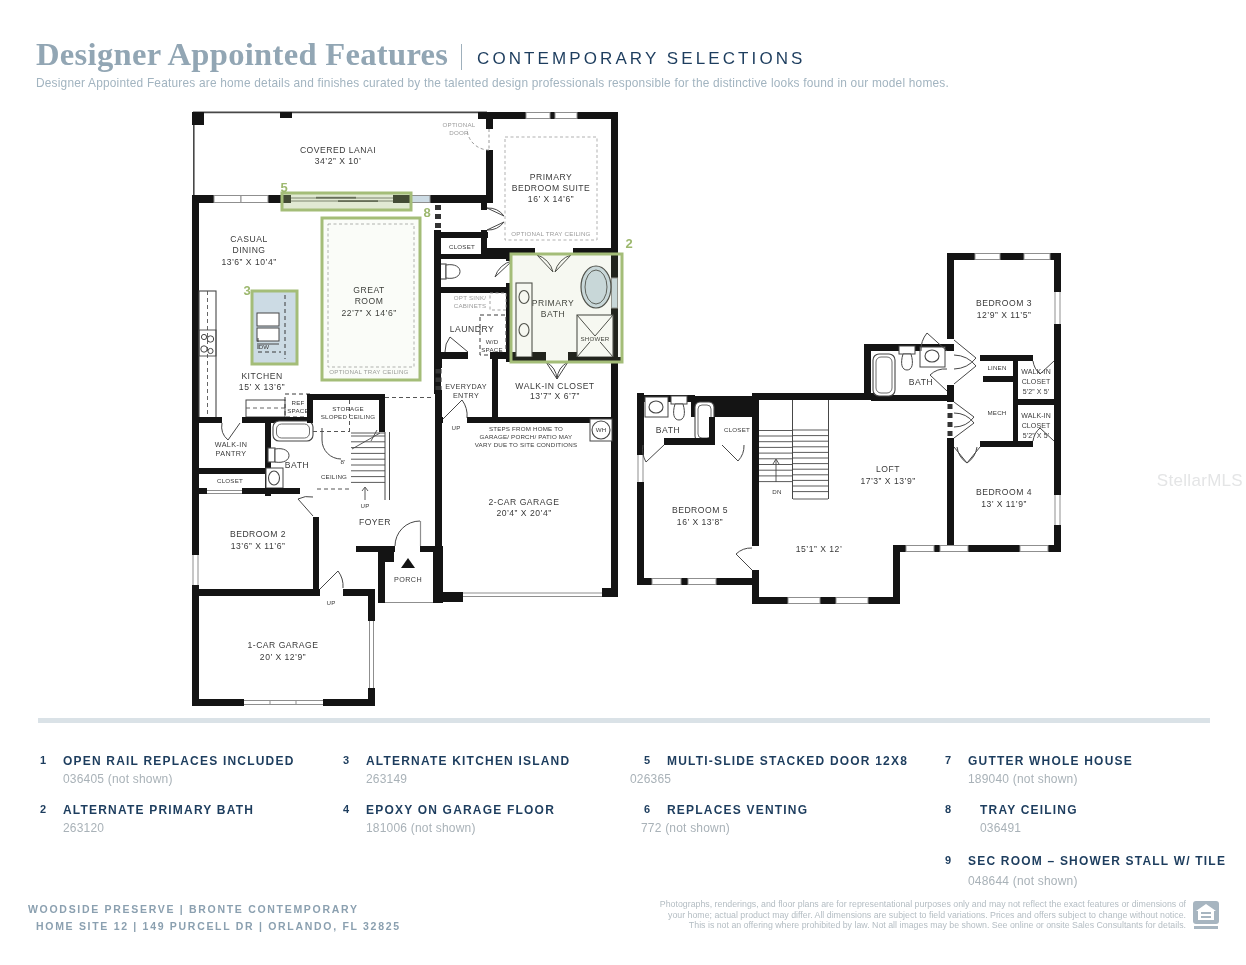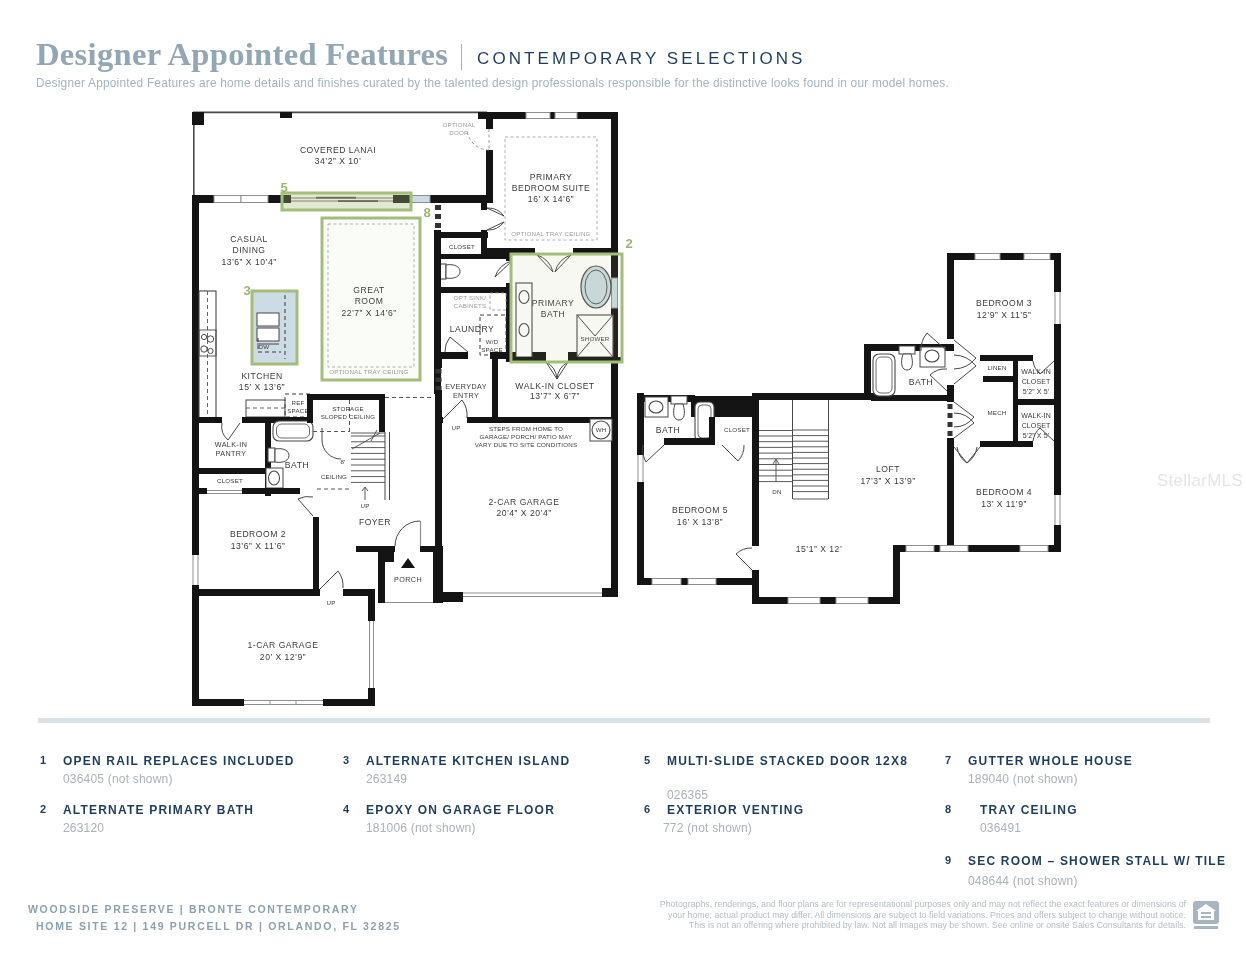--- a/index.html
+++ b/index.html
@@ -664,25 +664,25 @@
 <div class="abs leg-num" style="left:343px;top:754px;">3</div>
 <div class="abs leg-title" style="left:366px;top:754px;">ALTERNATE KITCHEN ISLAND</div>
 <div class="abs leg-code" style="left:366px;top:772px;">263149</div>
 
 <div class="abs leg-num" style="left:343px;top:803px;">4</div>
 <div class="abs leg-title" style="left:366px;top:803px;">EPOXY ON GARAGE FLOOR</div>
 <div class="abs leg-code" style="left:366px;top:821px;">181006 (not shown)</div>
 
 <div class="abs leg-num" style="left:644px;top:754px;">5</div>
 <div class="abs leg-title" style="left:667px;top:754px;">MULTI-SLIDE STACKED DOOR 12X8</div>
-<div class="abs leg-code" style="left:667px;top:772px;margin-top:16px;">026365</div>
+<div class="abs leg-code" style="left:630px;top:772px;">026365</div>
 
 <div class="abs leg-num" style="left:644px;top:803px;">6</div>
-<div class="abs leg-title" style="left:667px;top:803px;">EXTERIOR VENTING</div>
-<div class="abs leg-code" style="left:663px;top:821px;text-align:center;">772 (not shown)</div>
+<div class="abs leg-title" style="left:667px;top:803px;">REPLACES VENTING</div>
+<div class="abs leg-code" style="left:641px;top:821px;text-align:center;">772 (not shown)</div>
 
 <div class="abs leg-num" style="left:945px;top:754px;">7</div>
 <div class="abs leg-title" style="left:968px;top:754px;">GUTTER WHOLE HOUSE</div>
 <div class="abs leg-code" style="left:968px;top:772px;">189040 (not shown)</div>
 
 <div class="abs leg-num" style="left:945px;top:803px;">8</div>
 <div class="abs leg-title" style="left:968px;top:803px;margin-left:12px;">TRAY CEILING</div>
 <div class="abs leg-code" style="left:968px;top:821px;margin-left:12px;">036491</div>
 
 <div class="abs leg-num" style="left:945px;top:854px;">9</div>

